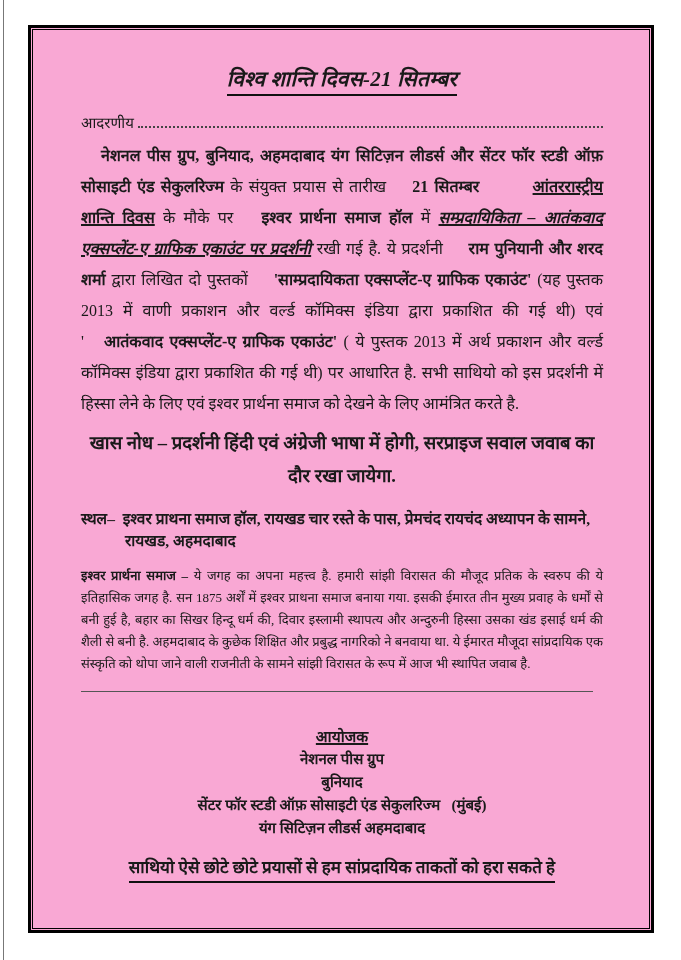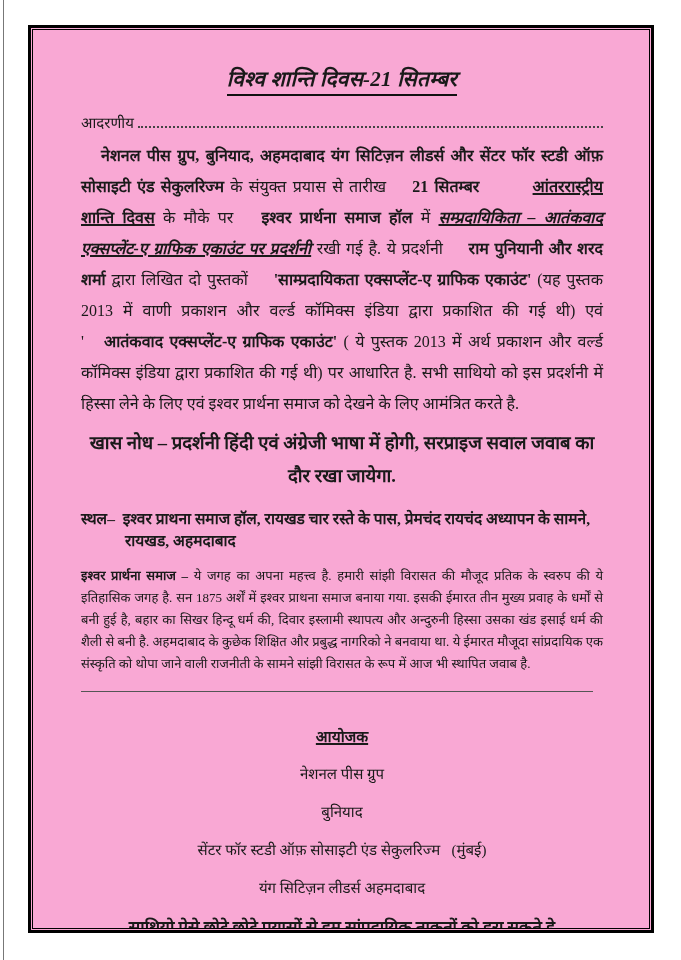--- a/index.html
+++ b/index.html
@@ -49,21 +49,21 @@
   }
   .para-2 .b{font-weight:bold;}
   .separator{
     border:none;border-top:1.5px solid #555;margin:16px 10px 12px 0;
   }
   .organizers{text-align:center;}
   .org-heading{
     font-size:15.5px;font-weight:bold;text-decoration:underline;
     text-decoration-thickness:1.5px;line-height:23px;margin-top:33px;
   }
-  .org-line{font-size:15px;font-weight:normal;line-height:23px;white-space:pre-wrap;margin-top:15px;}
+  .org-line{font-size:15px;font-weight:bold;line-height:23px;white-space:pre-wrap;}
   .slogan-wrap{text-align:center;margin-top:15px;}
   .slogan{
     display:inline-block;font-size:17px;font-weight:bold;
     border-bottom:2px solid #111;padding-bottom:3px;
   }
 </style>
 </head>
 <body>
 
 <div class="scan-edge"></div>

